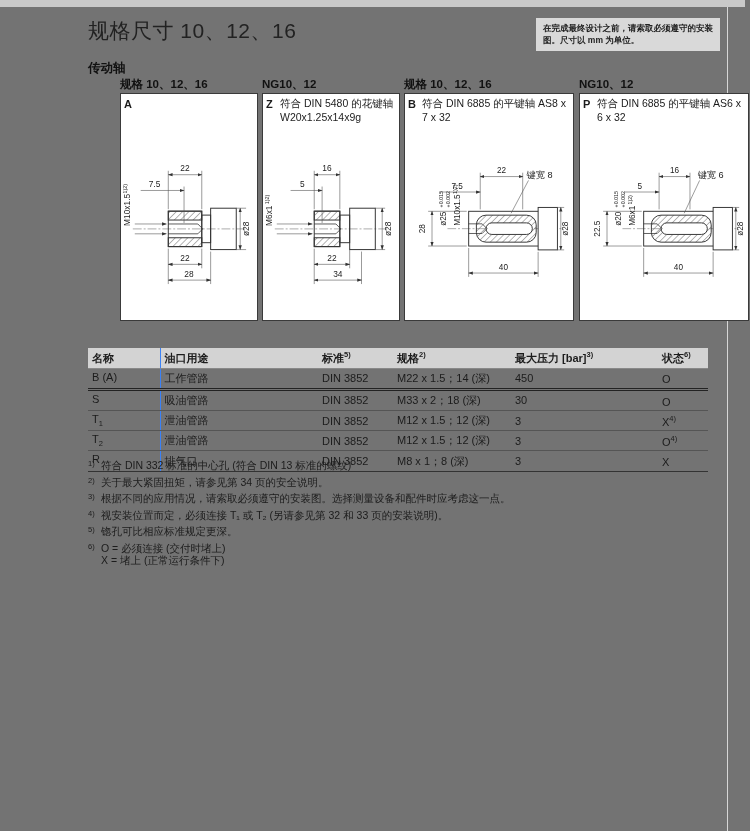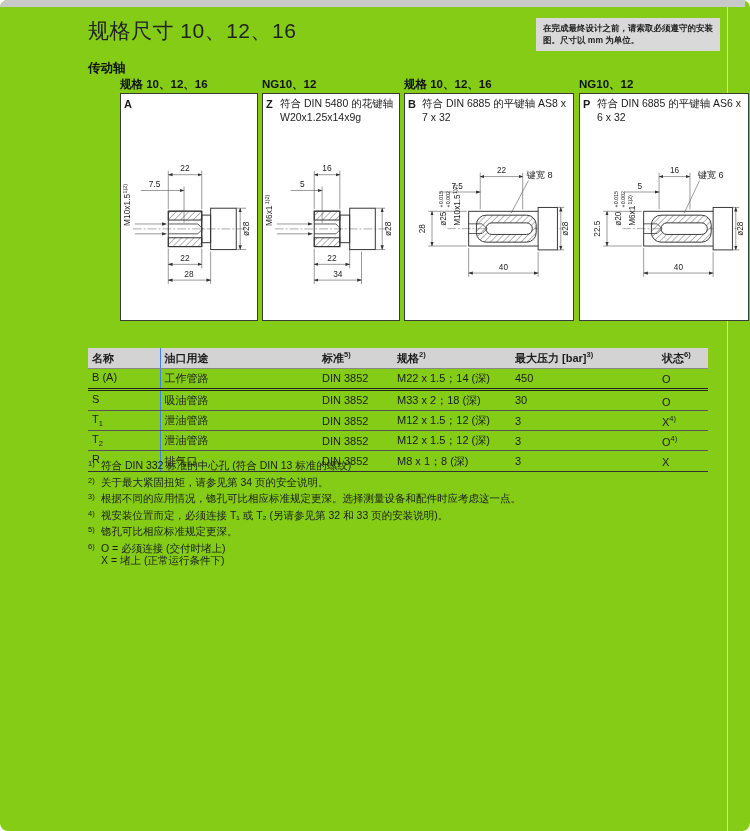--- a/index.html
+++ b/index.html
@@ -1,17 +1,17 @@
 <!DOCTYPE html>
 <html><head>
 <meta charset="utf-8">
 <style>
   html,body{margin:0;padding:0;background:#fff;}
-  .page{position:relative;width:750px;height:831px;background:#84cc16;overflow:hidden;
-        font-family:"Liberation Sans",sans-serif;color:#1c1c1c;border-radius:8px;}
+  .page{position:relative;width:750px;height:831px;background:#737373;overflow:hidden;
+        font-family:"Liberation Sans",sans-serif;color:#1c1c1c;}
   .top-strip{position:absolute;left:0;top:0;width:745px;height:7px;background:#c9c9c9;}
   .right-edge{position:absolute;left:727px;top:7px;width:1px;height:824px;background:#d6d6d6;}
   .title{position:absolute;left:88px;top:17px;font-size:21px;font-weight:400;letter-spacing:.5px;color:#222;}
   .note-box{position:absolute;left:536px;top:18px;width:170px;background:#d9d9d9;
             font-size:8.5px;font-weight:bold;line-height:1.45;padding:4px 7px;color:#222;}
   .sec-heading{position:absolute;font-size:12.5px;font-weight:bold;color:#111;}
   .shaft-heading{left:88px;top:60px;}
   .ports-heading{left:88px;top:329px;margin-top:19px;}
   .panels{position:absolute;left:88px;top:77px;width:630px;height:246px;}
   .panel{position:absolute;top:0;padding-left:32px;}
@@ -365,21 +365,21 @@
     <div class="footnote">
       <span class="fn-marker">1)</span>
       <span>符合 DIN 332 标准的中心孔 (符合 DIN 13 标准的螺纹)</span>
     </div>
     <div class="footnote">
       <span class="fn-marker">2)</span>
       <span>关于最大紧固扭矩，请参见第 34 页的安全说明。</span>
     </div>
     <div class="footnote">
       <span class="fn-marker">3)</span>
-      <span>根据不同的应用情况，锪孔可比相应标准规定更深。选择测量设备和配件时应考虑这一点。</span>
+      <span>根据不同的应用情况，请索取必须遵守的安装图。选择测量设备和配件时应考虑这一点。</span>
     </div>
     <div class="footnote">
       <span class="fn-marker">4)</span>
       <span>视安装位置而定，必须连接 T₁ 或 T₂ (另请参见第 32 和 33 页的安装说明)。</span>
     </div>
     <div class="footnote">
       <span class="fn-marker">5)</span>
       <span>锪孔可比相应标准规定更深。</span>
     </div>
     <div class="footnote">

